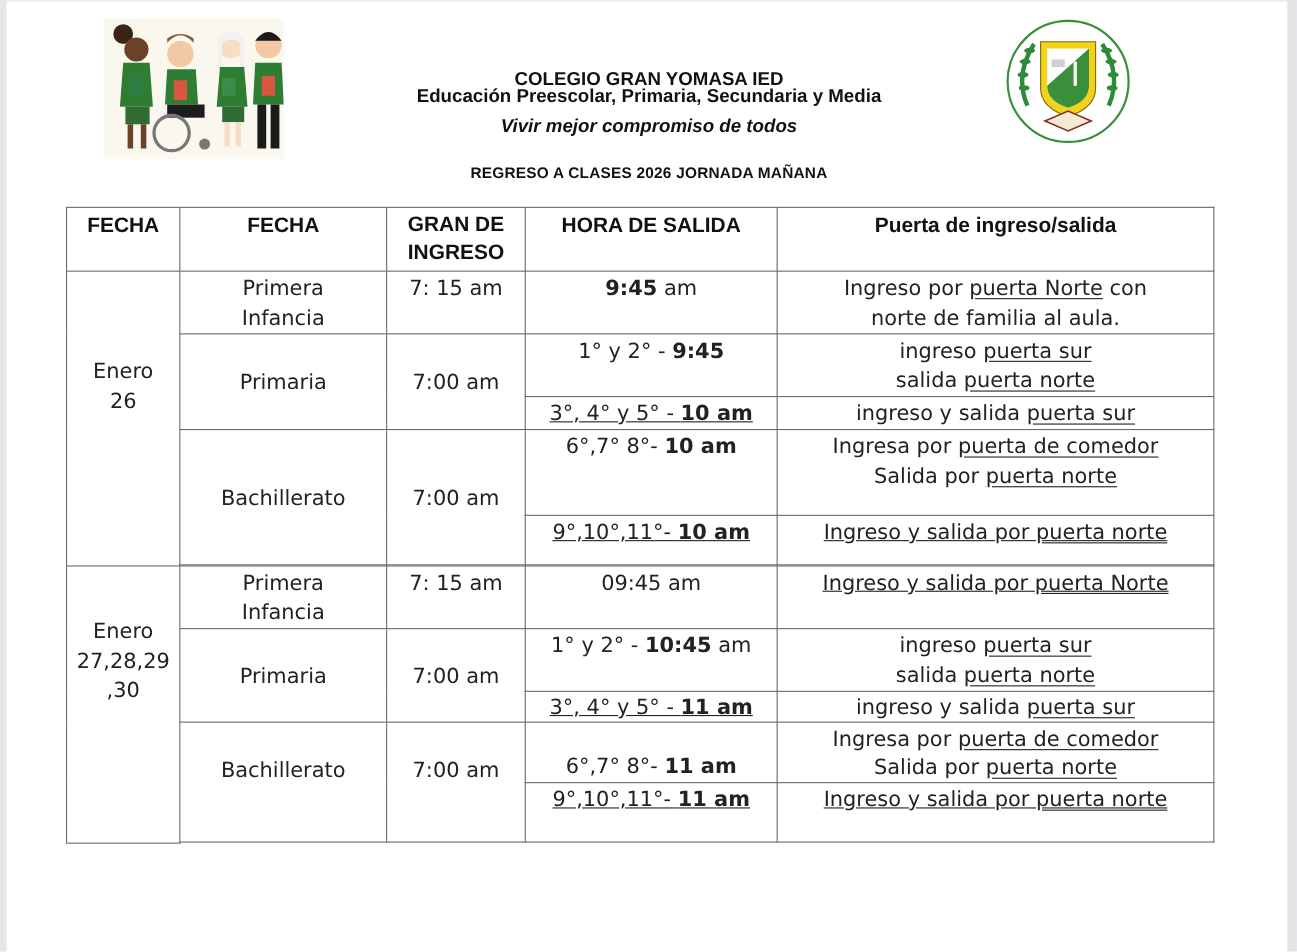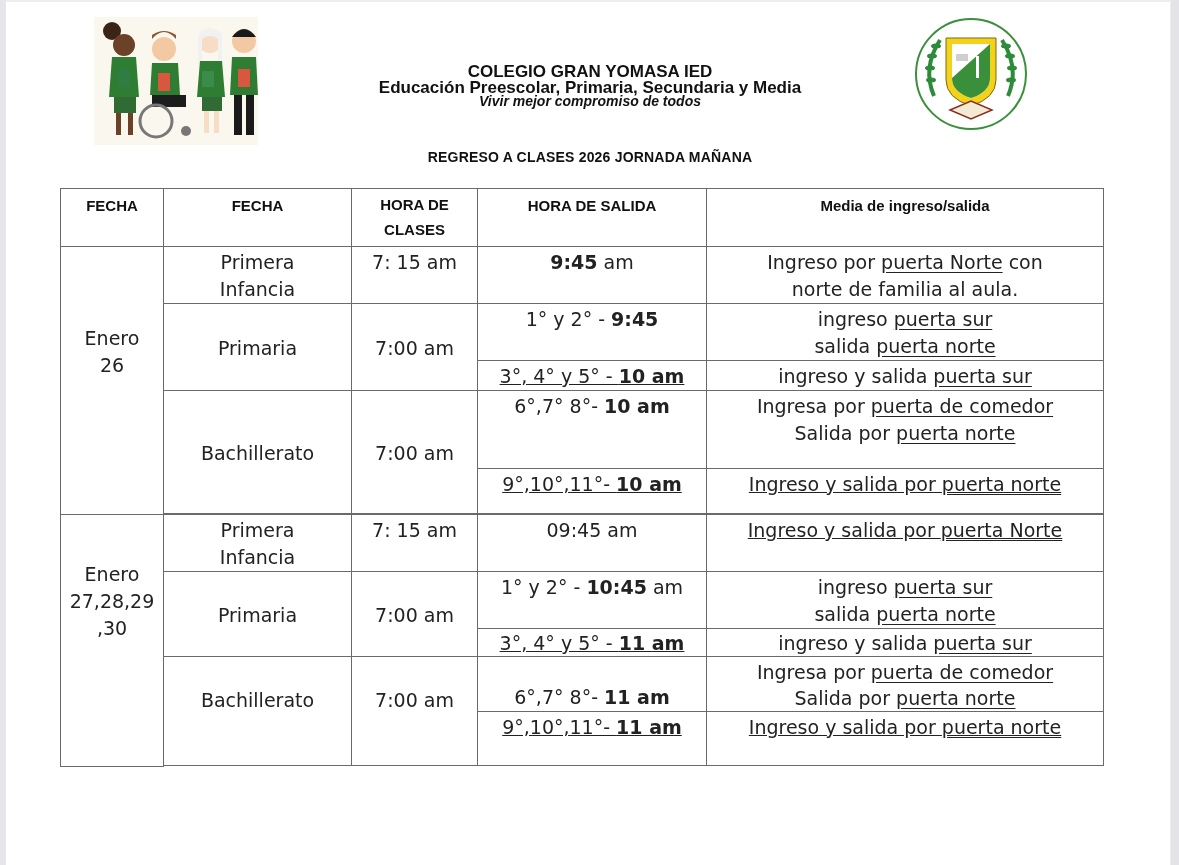--- a/index.html
+++ b/index.html
@@ -12,41 +12,41 @@
   .edge-left { position: absolute; left: 0; top: 0; width: 6px; height: 865px; background: #e6e6ea; }
   .edge-right { position: absolute; right: 0; top: 0; width: 8px; height: 865px; background: #e4e4e8; border-left: 1px solid #ececf0; }
   .edge-top { position: absolute; left: 0; top: 0; width: 1179px; height: 2px; background: #eeeeee; }
 
   .illustration { position: absolute; left: 94px; top: 17px; width: 164px; height: 128px; }
   .crest { position: absolute; left: 912px; top: 16px; width: 118px; height: 116px; }
 
   .heading { position: absolute; left: 300px; width: 580px; text-align: center; color: #111; font-family: "Liberation Sans", sans-serif; }
   .h-school { top: 62px; font-size: 17px; font-weight: bold; }
   .h-levels { top: 78px; font-size: 17px; font-weight: bold; }
-  .h-motto { top: 93px; font-size: 14px; font-weight: bold; font-style: italic; }
+  .h-motto { top: 105px; font-size: 17px; font-weight: bold; font-style: italic; }
   .h-title { top: 149px; font-size: 14px; font-weight: bold; letter-spacing: 0.2px; }
 
   table.schedule {
     position: absolute; left: 60px; top: 188px;
     border-collapse: collapse;
     table-layout: fixed;
     width: 1044px;
     color: #222;
     font-size: 19px;
   }
   table.schedule td, table.schedule th {
     border: 1.5px solid #6a6a6a;
     text-align: center;
     vertical-align: top;
     padding: 2px 4px 0 4px;
     line-height: 27px;
   }
   table.schedule th {
     font-family: "Liberation Sans", sans-serif;
-    font-weight: bold; font-size: 15px; color: #111;
+    font-weight: bold; font-size: 19px; color: #111;
     padding-top: 3px;
   }
   .c-fecha { width: 103px; }
   .c-grados { width: 188px; }
   .c-ingreso { width: 126px; }
   .c-salida { width: 229px; }
   .c-puerta { width: 397px; }
 
   .mid { vertical-align: middle !important; margin-top: 19px; }
   .b { font-weight: bold; }
@@ -127,23 +127,23 @@
     <col class="c-fecha">
       <col class="c-grados">
       <col class="c-ingreso">
       <col class="c-salida">
       <col class="c-puerta">
   </colgroup>
   <thead>
     <tr style="height:58px">
       <th>FECHA</th>
       <th>FECHA</th>
-      <th style="line-height:25px">HORA DE CLASES</th>
+      <th style="line-height:25px">GRAN DE INGRESO</th>
       <th>HORA DE SALIDA</th>
-      <th>Media de ingreso/salida</th>
+      <th>Puerta de ingreso/salida</th>
     </tr>
   </thead>
   <tbody>
 
     <tr style="height:56px">
       <td rowspan="6" class="mid" style="padding-bottom:60px">
         <div>Enero</div>
         <div>26</div>
       </td>
       <td>

